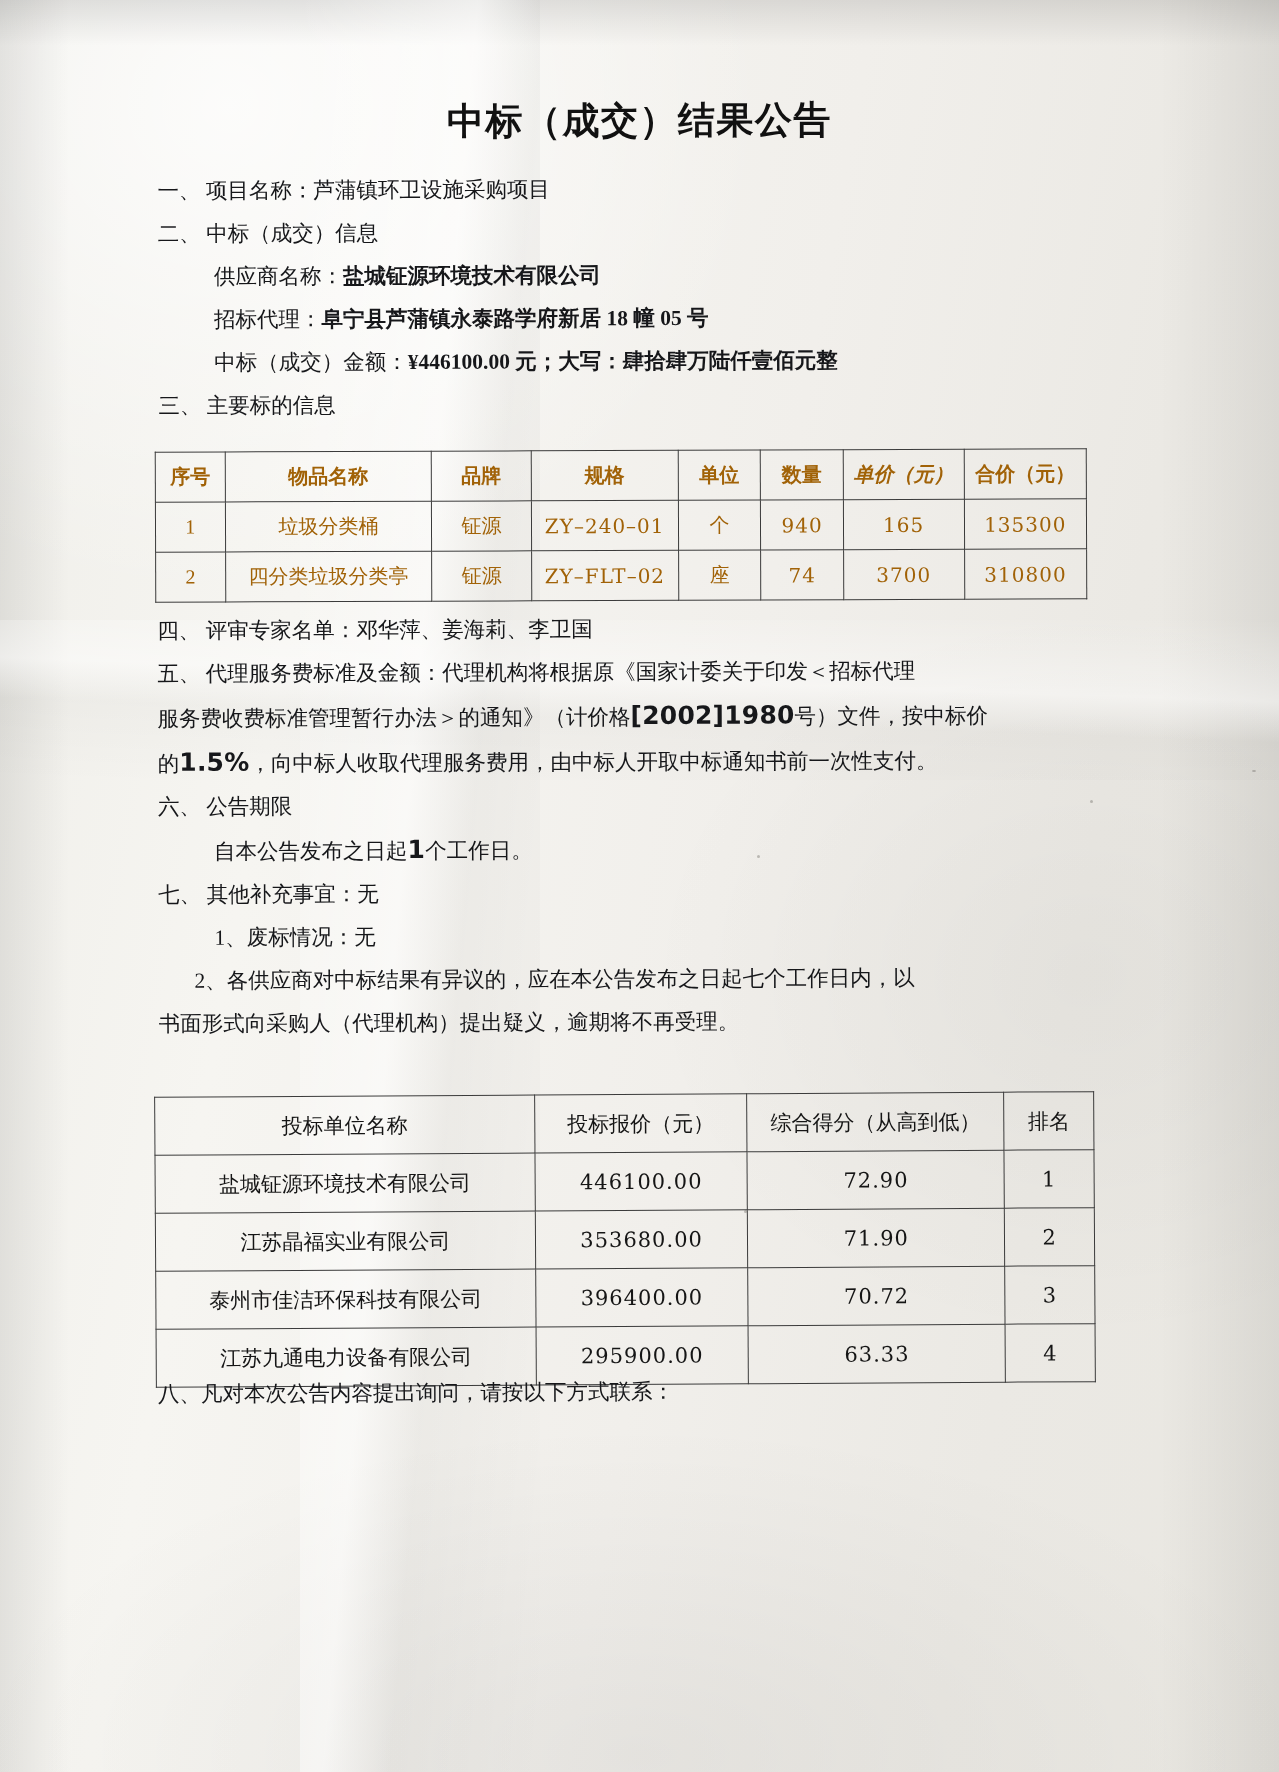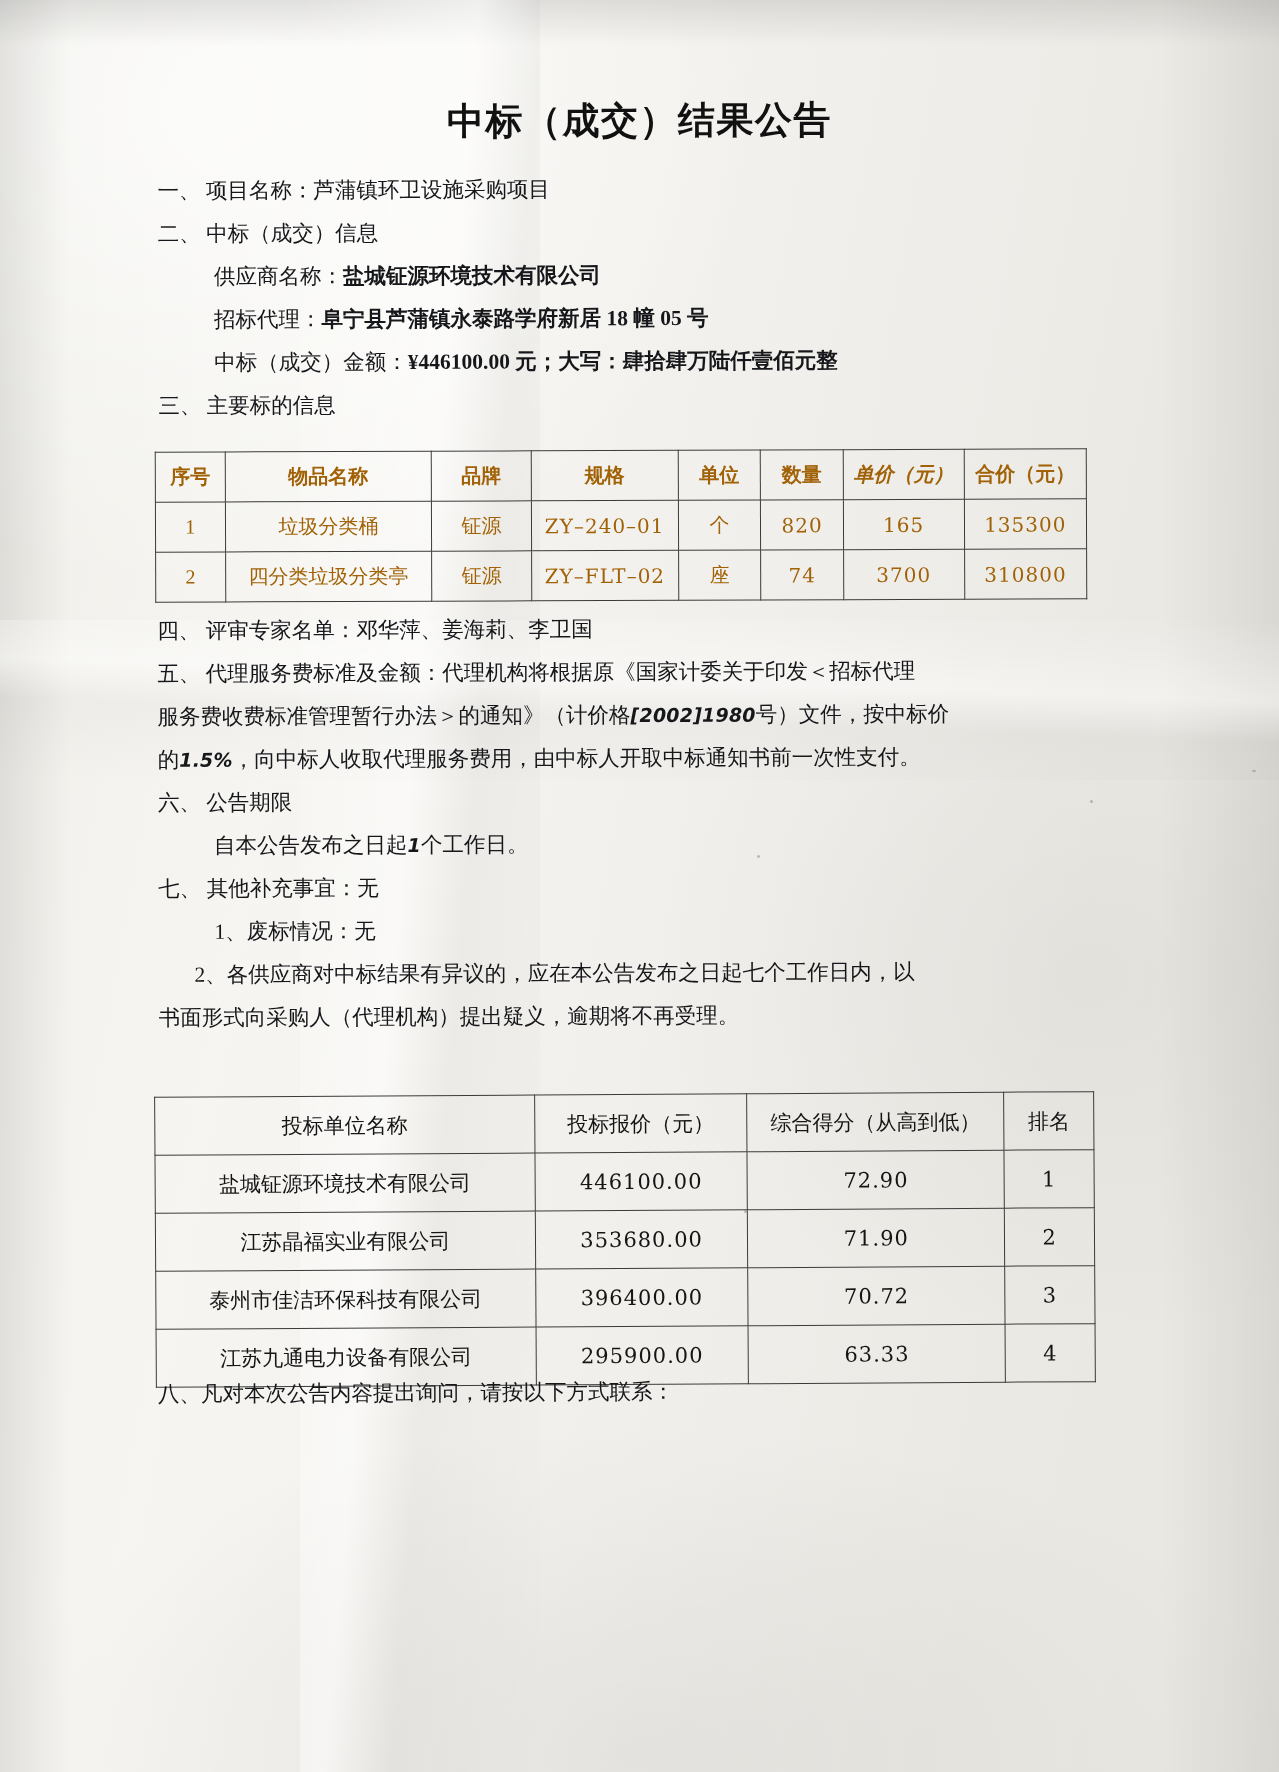--- a/index.html
+++ b/index.html
@@ -90,23 +90,22 @@
   }
 
   .line { white-space: nowrap; }
   .indent1 { padding-left: 56px; }
   .indent-half { padding-left: 36px; }
   b, .bold { font-weight: bold; }
 
   .latin {
     font-family: "DejaVu Sans", sans-serif;
     font-weight: bold;
-    font-size: 19px;
+    font-size: 25px;
     letter-spacing: 0.2px;
-    font-style: italic;
   }
 
   
   table.goods {
     position: absolute;
     top: 450px;
     left: 155px;
     width: 932px;
     border-collapse: collapse;
     font-size: 20px;
@@ -234,21 +233,21 @@
         <th class="col-total">合价（元）</th>
       </tr>
     </thead>
     <tbody>
       <tr>
         <td>1</td>
         <td>垃圾分类桶</td>
         <td>钲源</td>
         <td class="num">ZY–240–01</td>
         <td>个</td>
-        <td class="num">820</td>
+        <td class="num">940</td>
         <td class="num">165</td>
         <td class="num">135300</td>
       </tr>
       <tr>
         <td>2</td>
         <td>四分类垃圾分类亭</td>
         <td>钲源</td>
         <td class="num">ZY–FLT–02</td>
         <td>座</td>
         <td class="num">74</td>

